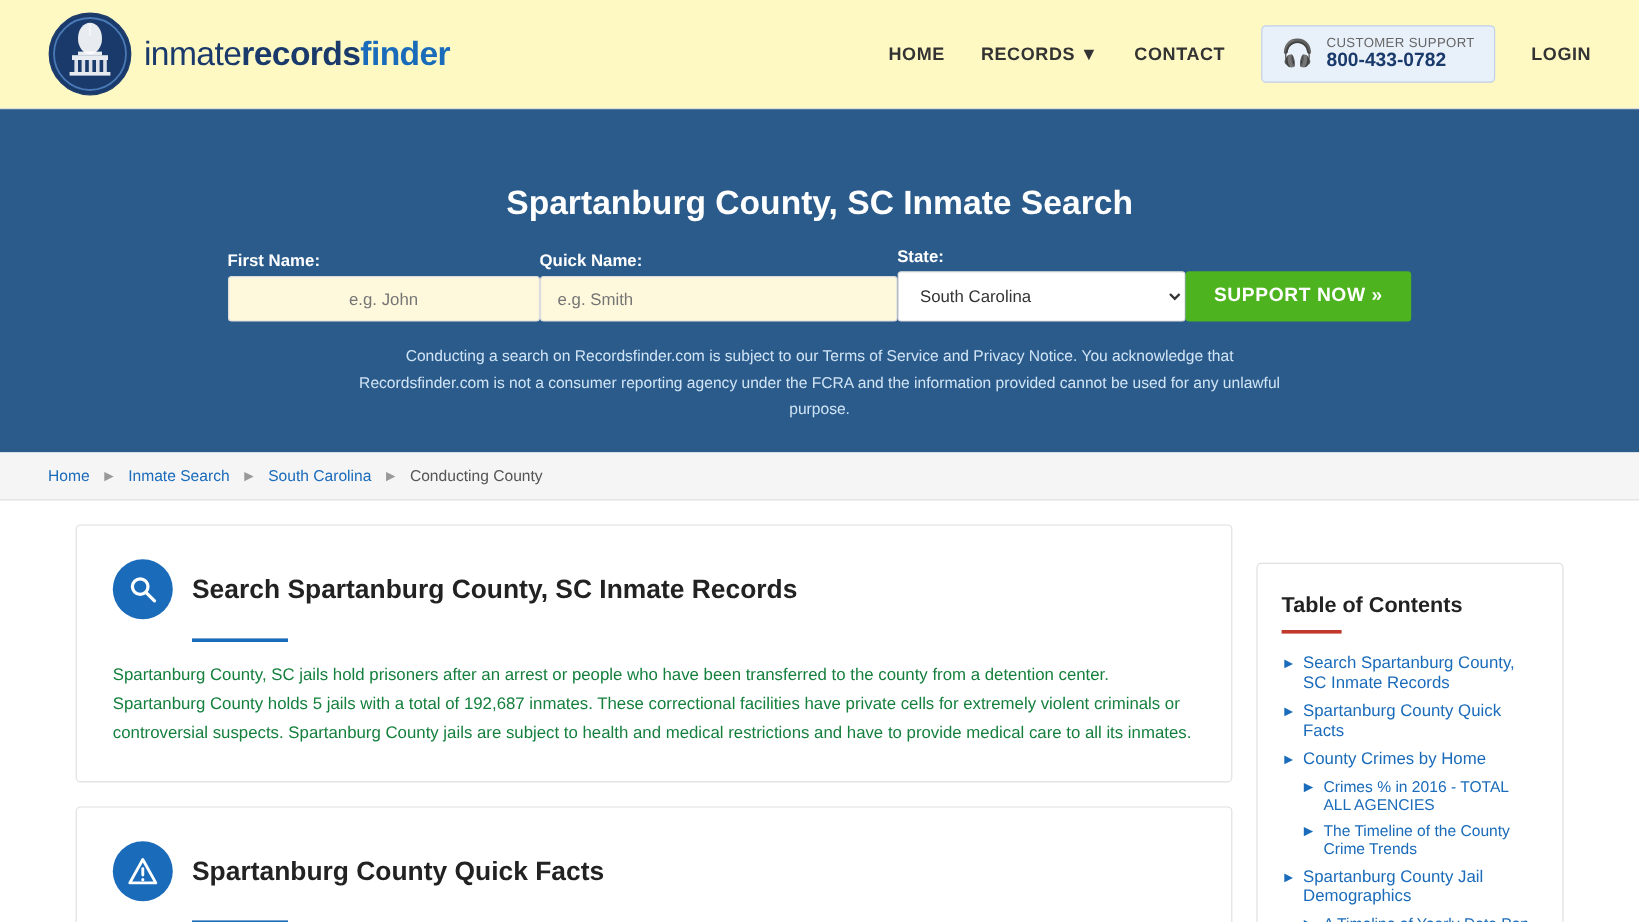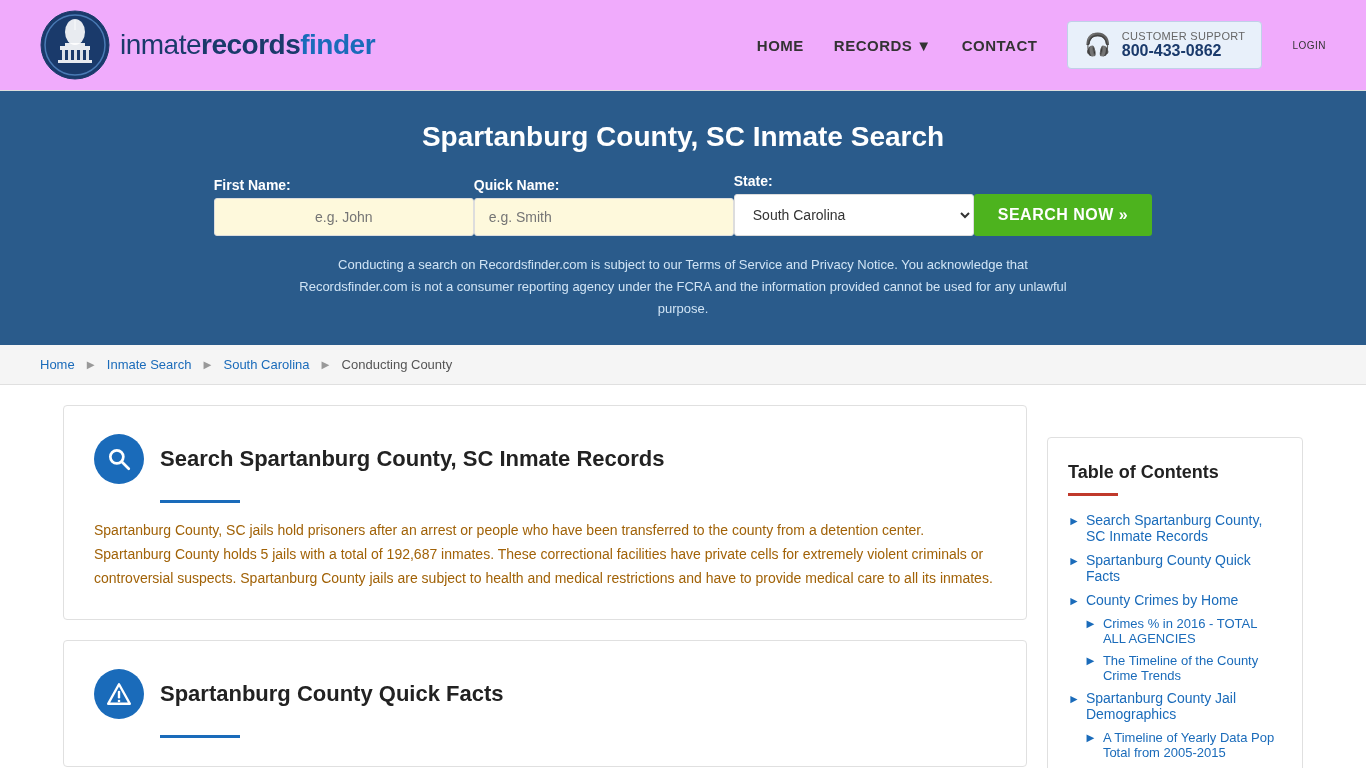--- a/index.html
+++ b/index.html
@@ -5,21 +5,21 @@
     * { box-sizing: border-box; margin: 0; padding: 0; }
     body { font-family: Arial, sans-serif; font-size: 14px; color: #333; background: #fff; }
 
     
     .header {
       display: flex;
       align-items: center;
       justify-content: space-between;
       padding: 10px 40px;
       border-bottom: 1px solid #ddd;
-      background: #f0abfc;
+      background: #fef9c3;
     }
     .logo-area {
       display: flex;
       align-items: center;
       gap: 10px;
     }
     .logo-icon {
       width: 70px;
       height: 70px;
     }
@@ -74,39 +74,40 @@
       color: #666;
       text-transform: uppercase;
       letter-spacing: 0.3px;
     }
     .support-number {
       font-size: 16px;
       font-weight: 700;
       color: #1a3a6b;
     }
     .login-btn {
-      font-size: 10px;
-      font-weight: 400;
+      font-size: 15px;
+      font-weight: 700;
       color: #333;
       text-transform: uppercase;
       cursor: pointer;
       letter-spacing: 0.5px;
     }
 
     
     .hero {
       background: #2a5b8b;
       padding: 30px 40px 25px;
       text-align: center;
     }
     .hero-title {
       font-size: 28px;
       font-weight: 700;
       color: #fff;
       margin-bottom: 20px;
+      margin-top: 32px;
     }
     .search-form {
       display: flex;
       align-items: flex-end;
       justify-content: center;
       gap: 0;
       margin-bottom: 18px;
     }
     .field-group {
       display: flex;
@@ -122,21 +123,21 @@
     .field-input {
       background: #fef9dc;
       border: 1px solid #ddd;
       border-radius: 3px;
       padding: 10px 14px;
       font-size: 14px;
       color: #aaa;
       outline: none;
     }
     .field-input.name-input { width: 260px; text-align: center; }
-    .field-input.lastname-input { width: 260px; }
+    .field-input.lastname-input { width: 298px; }
     .field-select {
       background: #fff;
       border: 1px solid #ddd;
       border-radius: 3px;
       padding: 10px 14px;
       font-size: 14px;
       color: #333;
       outline: none;
       width: 240px;
       height: 42px;
@@ -238,21 +239,21 @@
     .card-title-underline {
       width: 80px;
       height: 3px;
       background: #1a6bba;
       margin-top: 6px;
       margin-left: 66px;
     }
     .card-body {
       font-size: 14px;
       line-height: 1.7;
-      color: #a16207;
+      color: #15803d;
       margin-top: 16px;
     }
 
     
     .toc-card {
       border: 1px solid #e0e0e0;
       border-radius: 4px;
       background: #fff;
       padding: 24px 20px;
     }
@@ -354,21 +355,21 @@
     <span class="nav-item">HOME</span>
     <span class="nav-item nav-records">
       <span>RECORDS</span>
       <span>▼</span>
     </span>
     <span class="nav-item">CONTACT</span>
     <div class="support-box">
       <span class="support-icon">🎧</span>
       <div>
         <div class="support-text">CUSTOMER SUPPORT</div>
-        <div class="support-number">800-433-0862</div>
+        <div class="support-number">800-433-0782</div>
       </div>
     </div>
     <span class="nav-item login-btn">LOGIN</span>
   </nav>
 </header>
 
 <section class="hero">
   <h1 class="hero-title">Spartanburg County, SC Inmate Search</h1>
   <div class="search-form">
     <div class="field-group">
@@ -386,21 +387,21 @@
         <option>Alabama</option>
         <option>Alaska</option>
         <option>Arizona</option>
         <option>California</option>
         <option>Florida</option>
         <option>Georgia</option>
         <option>New York</option>
         <option>Texas</option>
       </select>
     </div>
-    <button class="search-btn">SEARCH NOW »</button>
+    <button class="search-btn">SUPPORT NOW »</button>
   </div>
   <p class="hero-disclaimer">Conducting a search on Recordsfinder.com is subject to our Terms of Service and Privacy Notice. You acknowledge that Recordsfinder.com is not a consumer reporting agency under the FCRA and the information provided cannot be used for any unlawful purpose.</p>
 </section>
 
 <nav class="breadcrumb">
   <a href="#">Home</a>
   <span class="breadcrumb-sep">►</span>
   <a href="#">Inmate Search</a>
   <span class="breadcrumb-sep">►</span>
   <a href="#">South Carolina</a>

